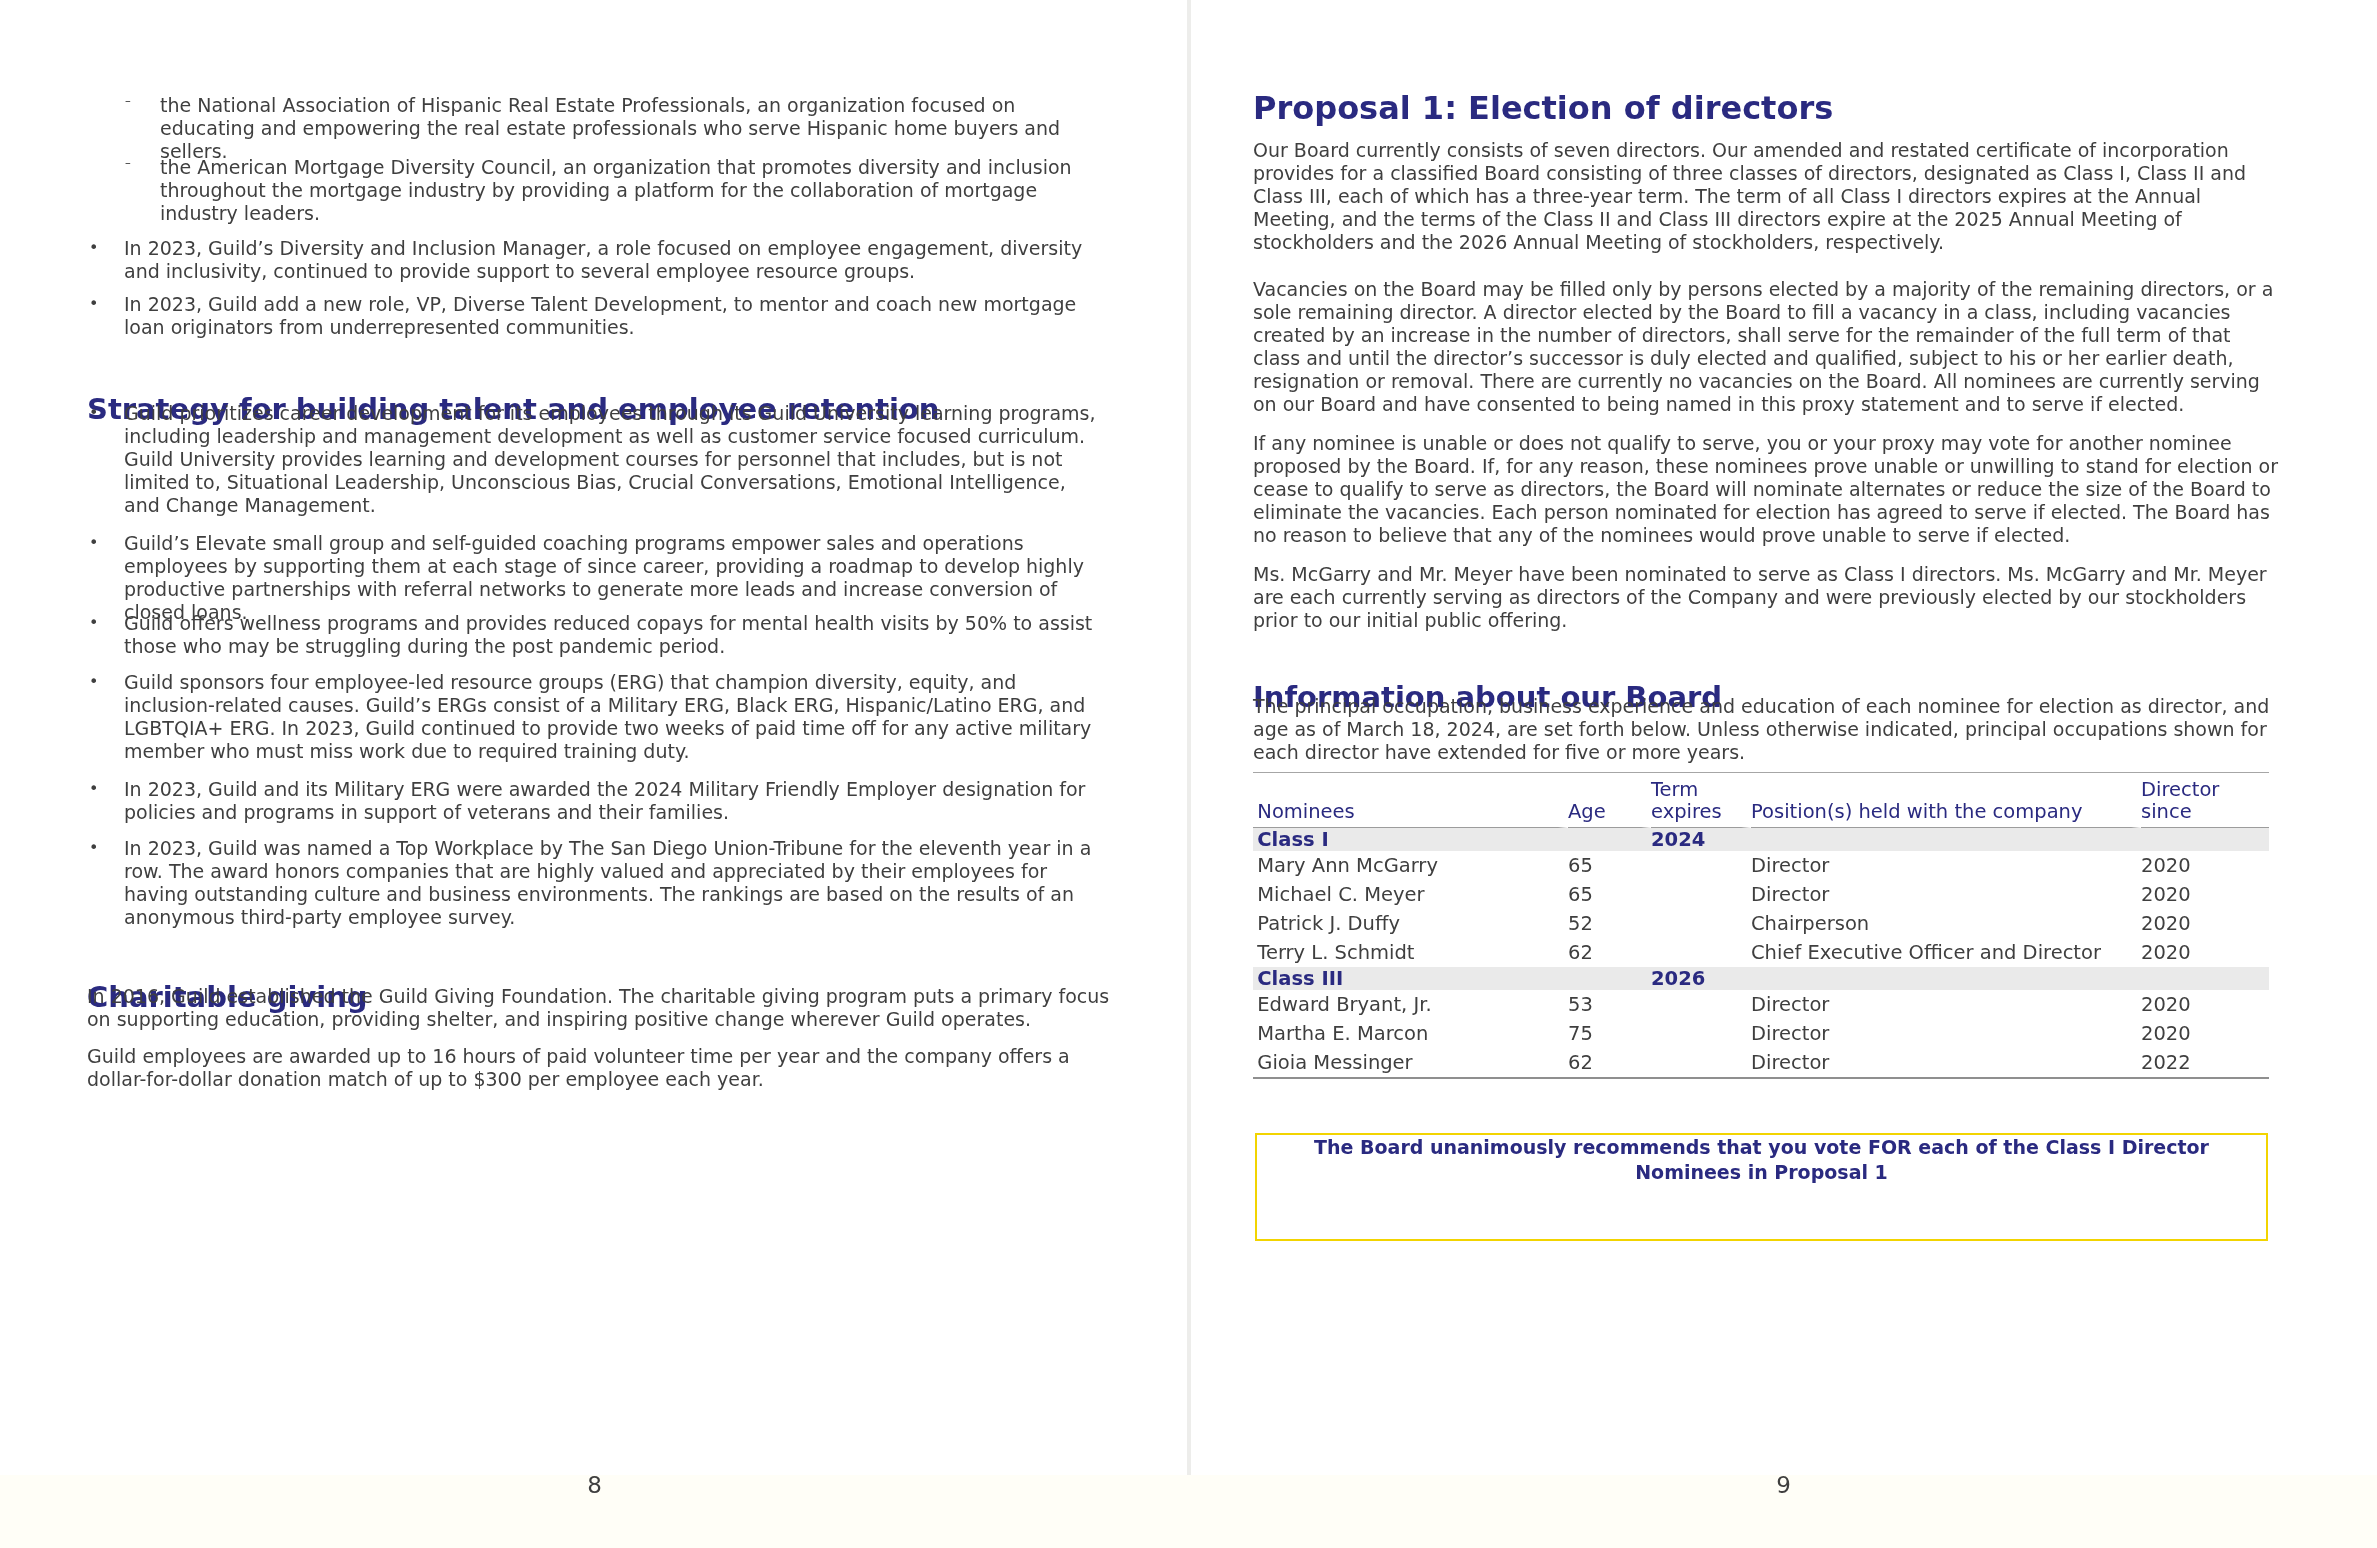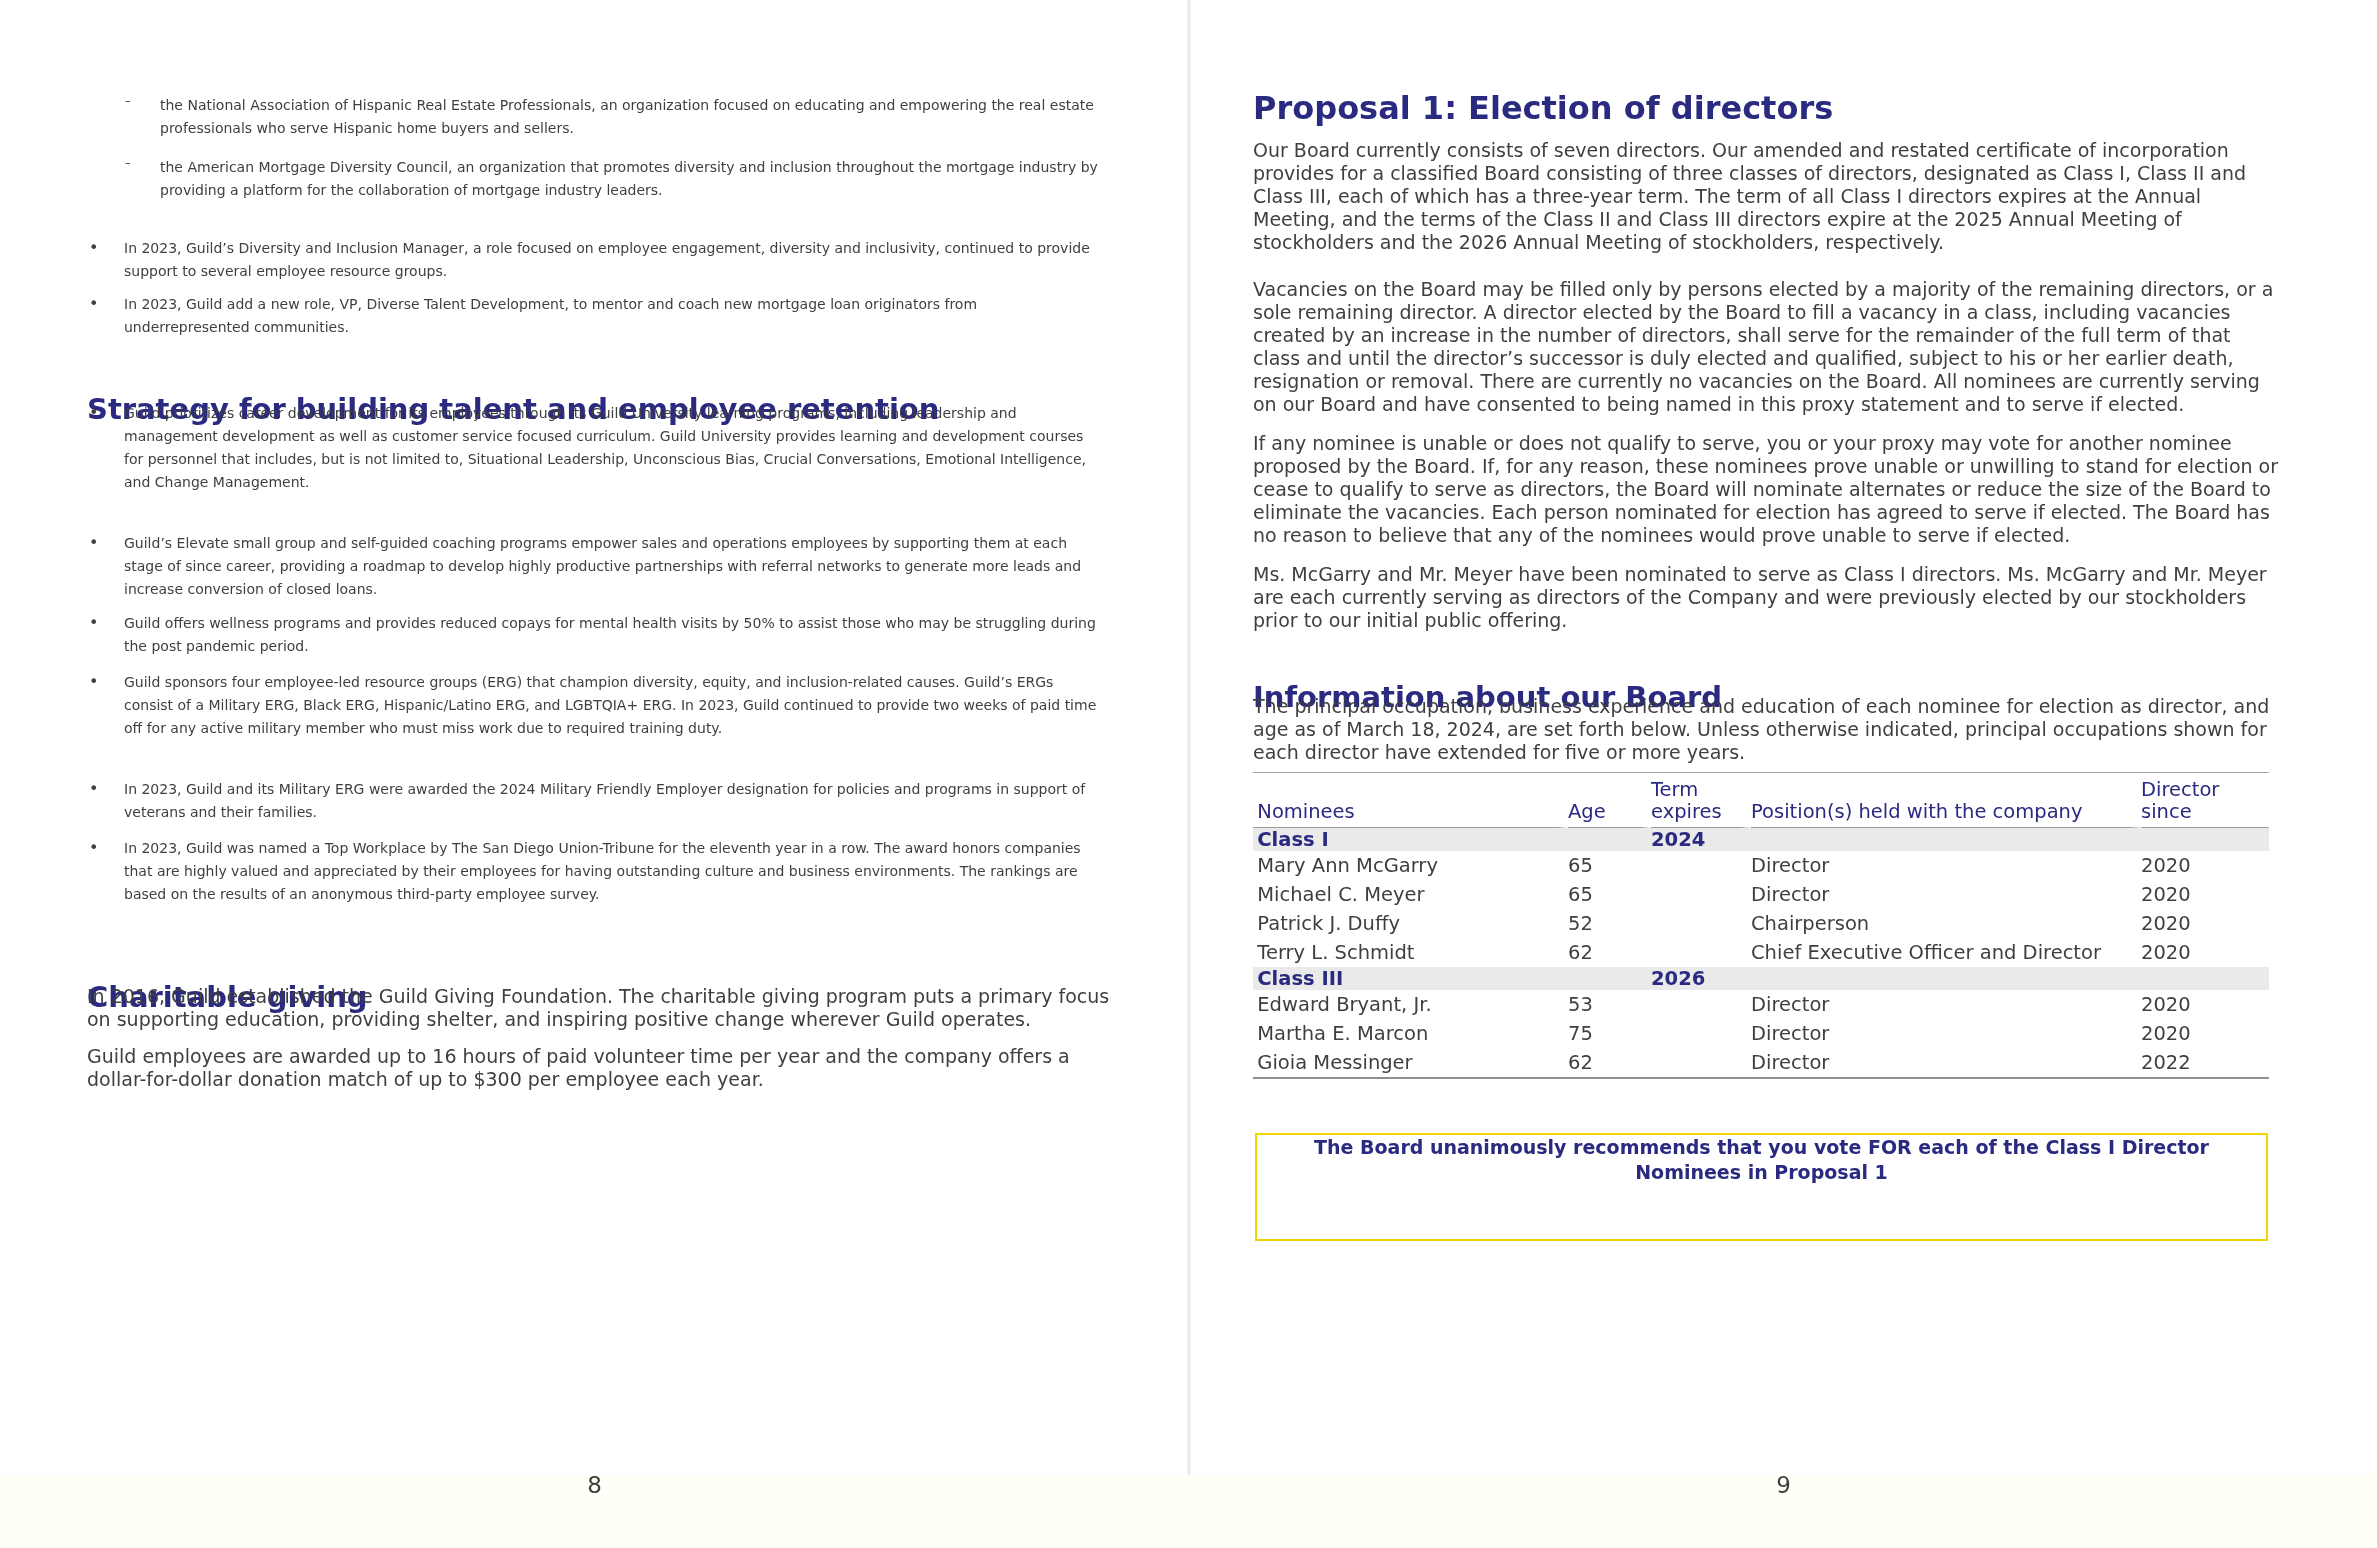--- a/index.html
+++ b/index.html
@@ -18,21 +18,21 @@
   .h2 { position:absolute; font-size:29px; line-height:35px; font-weight:bold; color:#2a2a80;margin-top:40px; }
   .title { position:absolute; font-size:32px; line-height:37px; font-weight:bold; color:#2a2a80; }
 
   
   .li { position:absolute; }
   .li .marker { position:absolute; left:0; top:0; }
   .li.dash { left:125px; }
   .li.dash .t { margin-left:35px; width:945px; }
   .li.bullet { left:89px; }
   .li.bullet .t { margin-left:35px; width:978px; }
-  .li .t { font-size:14px; line-height:23px; }
+  .li .t { font-size:19px; line-height:23px; }
   .li.bullet .marker { font-size:16px; top:1.4px; }
 
   
   .rp { left:99px; width:1030px; }
 
   
   table.board { position:absolute; left:99px; top:772px; width:1016px;
     border-collapse:separate; border-spacing:0; table-layout:fixed;
     border-top:1.4px solid #a6a6a6; font-size:19.5px; }
   table.board th {

